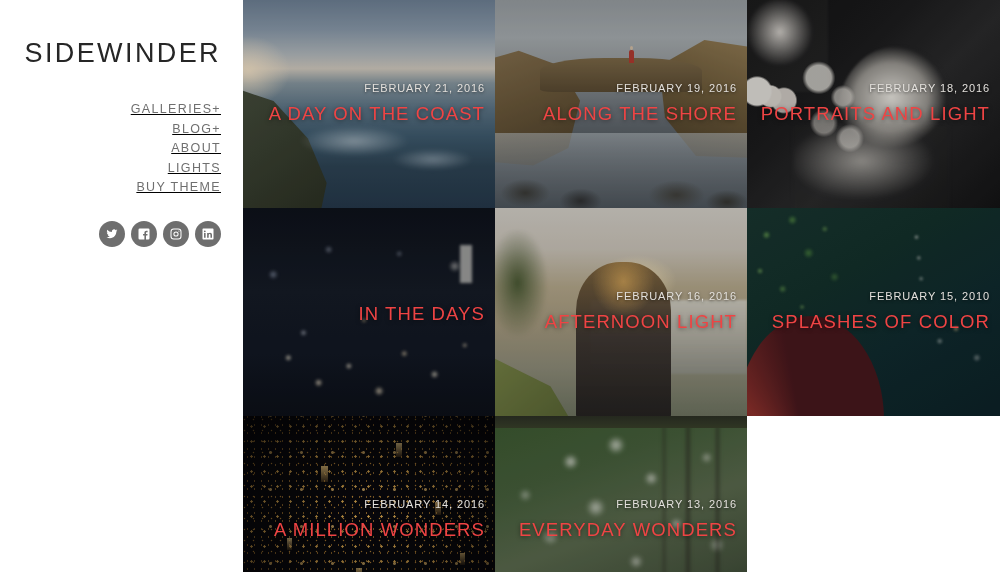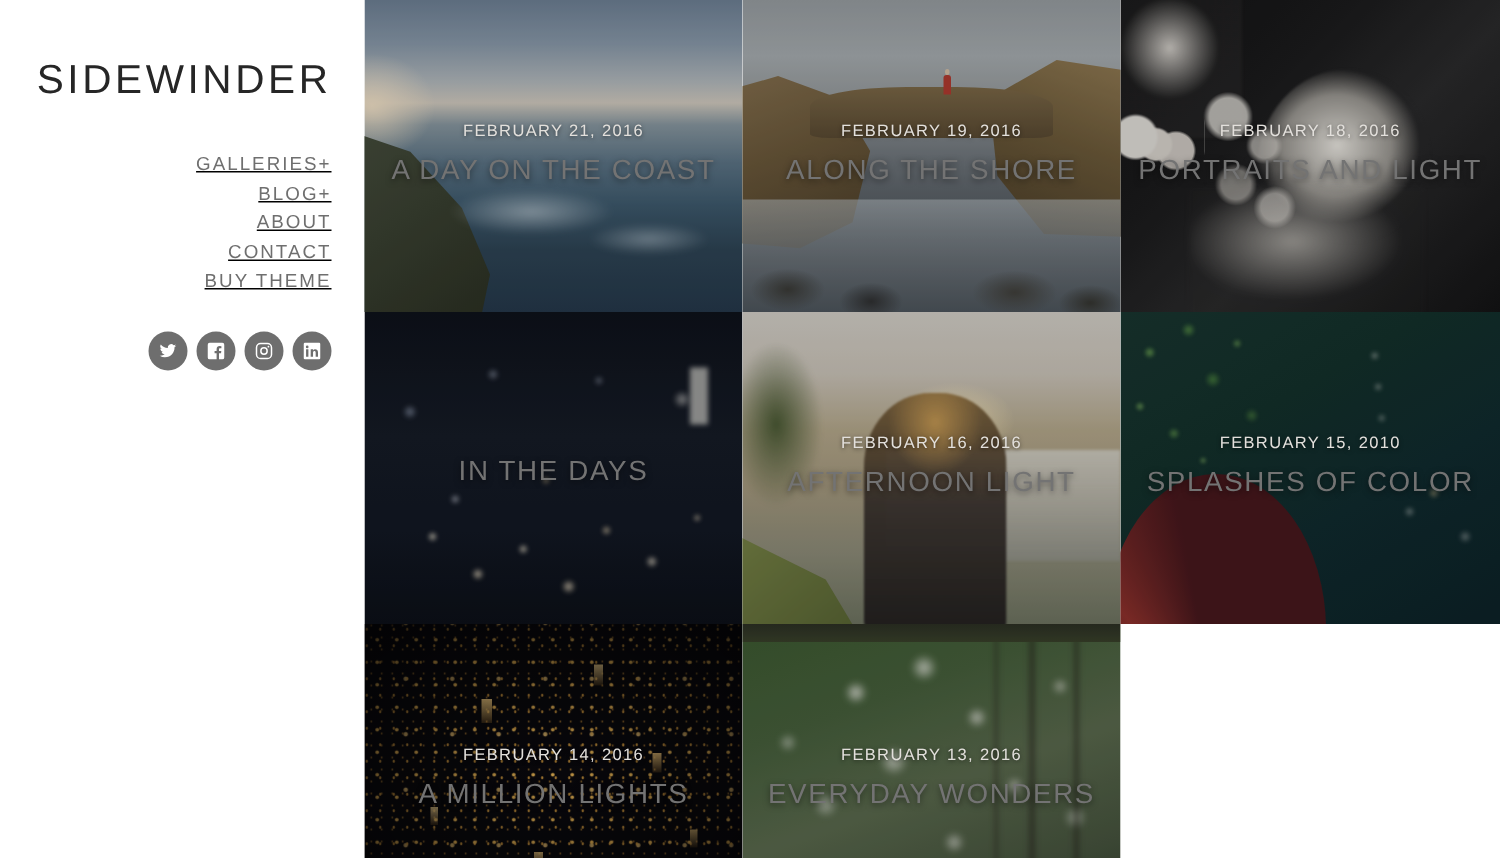--- a/index.html
+++ b/index.html
@@ -56,30 +56,30 @@
     position:relative; overflow:hidden; cursor:pointer;
   }
   .tile .art { position:absolute; inset:0; }
   .tile .scrim {
     position:absolute; inset:0;
     background:rgba(10,12,18,0.18);
   }
   .cap {
     position:absolute; left:0; right:0; top:50%;
     transform:translateY(-50%);
-    text-align:center; padding:0 10px;
+    text-align:right; padding:0 10px;
     z-index:5;
   }
   .cap .date {
     font-size:11px; color:#e3e0dc; letter-spacing:0.9px;
     line-height:15px; white-space:nowrap;
     text-shadow:0 1px 3px rgba(0,0,0,0.55);
   }
   .cap .ttl {
-    font-size:18.5px; color:#737373; font-weight:400;
+    font-size:18.5px; color:#ef4444; font-weight:400;
     letter-spacing:1.1px; line-height:28px; white-space:nowrap;
     text-shadow:0 1px 4px rgba(0,0,0,0.5);
     margin-top:4px;
   }
 
   
   .art-coast{
     background:
       radial-gradient(ellipse 60px 50px at 2% 34%, rgba(255,236,205,.85), rgba(255,236,205,0) 70%),
       linear-gradient(180deg,
@@ -375,21 +375,21 @@
 <div id="page">
 
   <aside id="sidebar">
 
     <div id="site-title">SIDEWINDER</div>
 
     <nav id="nav">
         <a class="nav-item">GALLERIES+</a>
         <a class="nav-item">BLOG+</a>
         <a class="nav-item">ABOUT</a>
-        <a class="nav-item">CONTACT</a>
+        <a class="nav-item">LIGHTS</a>
         <a class="nav-item">BUY THEME</a>
       </nav>
 
     <div id="social">
         <span class="social-btn">
           <span>
             <svg viewBox="0 0 24 24">
               <path d="M23 4.9c-.8.4-1.7.6-2.6.8 1-.6 1.7-1.5 2-2.5-.9.5-1.9.9-2.9 1.1A4.5 4.5 0 0 0 11.7 8 12.8 12.8 0 0 1 2.4 3.3a4.5 4.5 0 0 0 1.4 6 4.4 4.4 0 0 1-2-.6v.1c0 2.2 1.5 4 3.6 4.4a4.5 4.5 0 0 1-2 .1 4.5 4.5 0 0 0 4.2 3.1A9 9 0 0 1 1 18.3a12.7 12.7 0 0 0 6.9 2c8.3 0 12.8-6.9 12.8-12.8v-.6c.9-.6 1.7-1.4 2.3-2.3z"></path>
             </svg>
           </span>
@@ -498,21 +498,21 @@
       </article>
       <article class="tile">
         <div class="art art-lights">
           <div class="lanterns"></div>
           <div class="big"></div>
           <div class="vign"></div>
         </div>
         <div class="scrim"></div>
         <div class="cap">
           <div class="date">FEBRUARY 14, 2016</div>
-          <div class="ttl">A MILLION LIGHTS</div>
+          <div class="ttl">A MILLION WONDERS</div>
         </div>
       </article>
       <article class="tile">
         <div class="art art-wonders">
           <div class="blossoms"></div>
           <div class="trunks"></div>
           <div class="topband"></div>
         </div>
         <div class="scrim"></div>
         <div class="cap">

